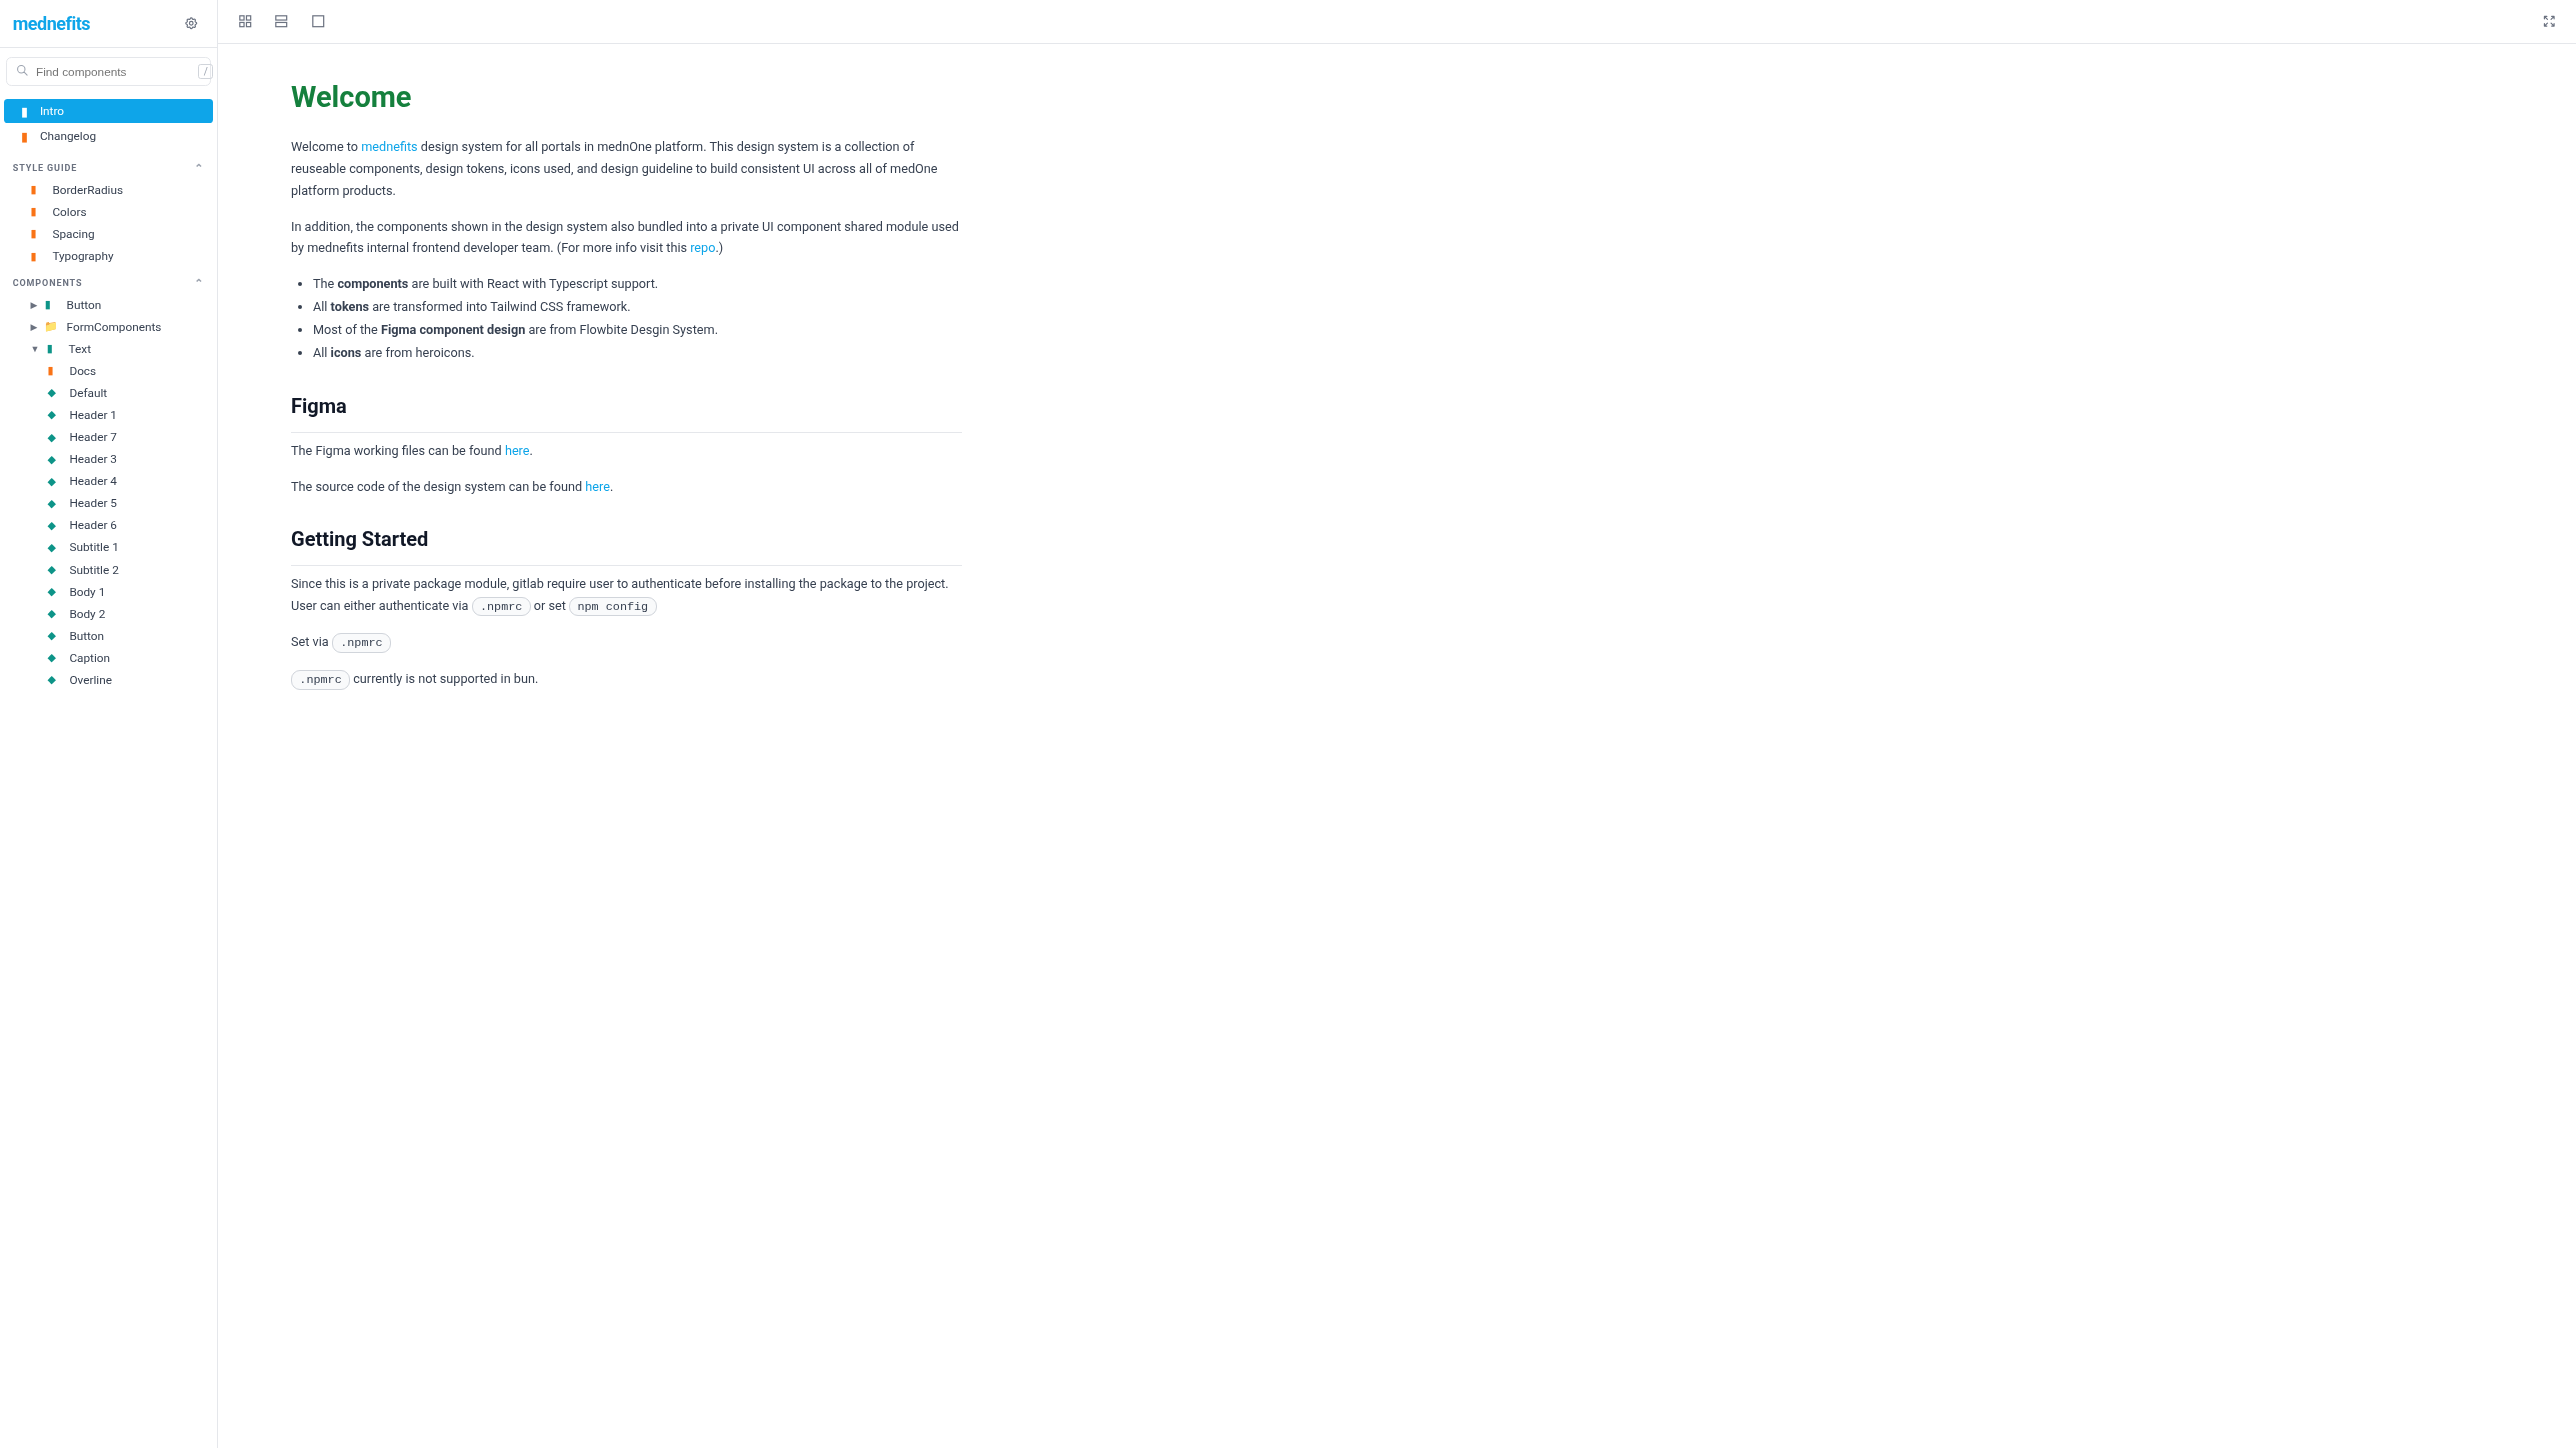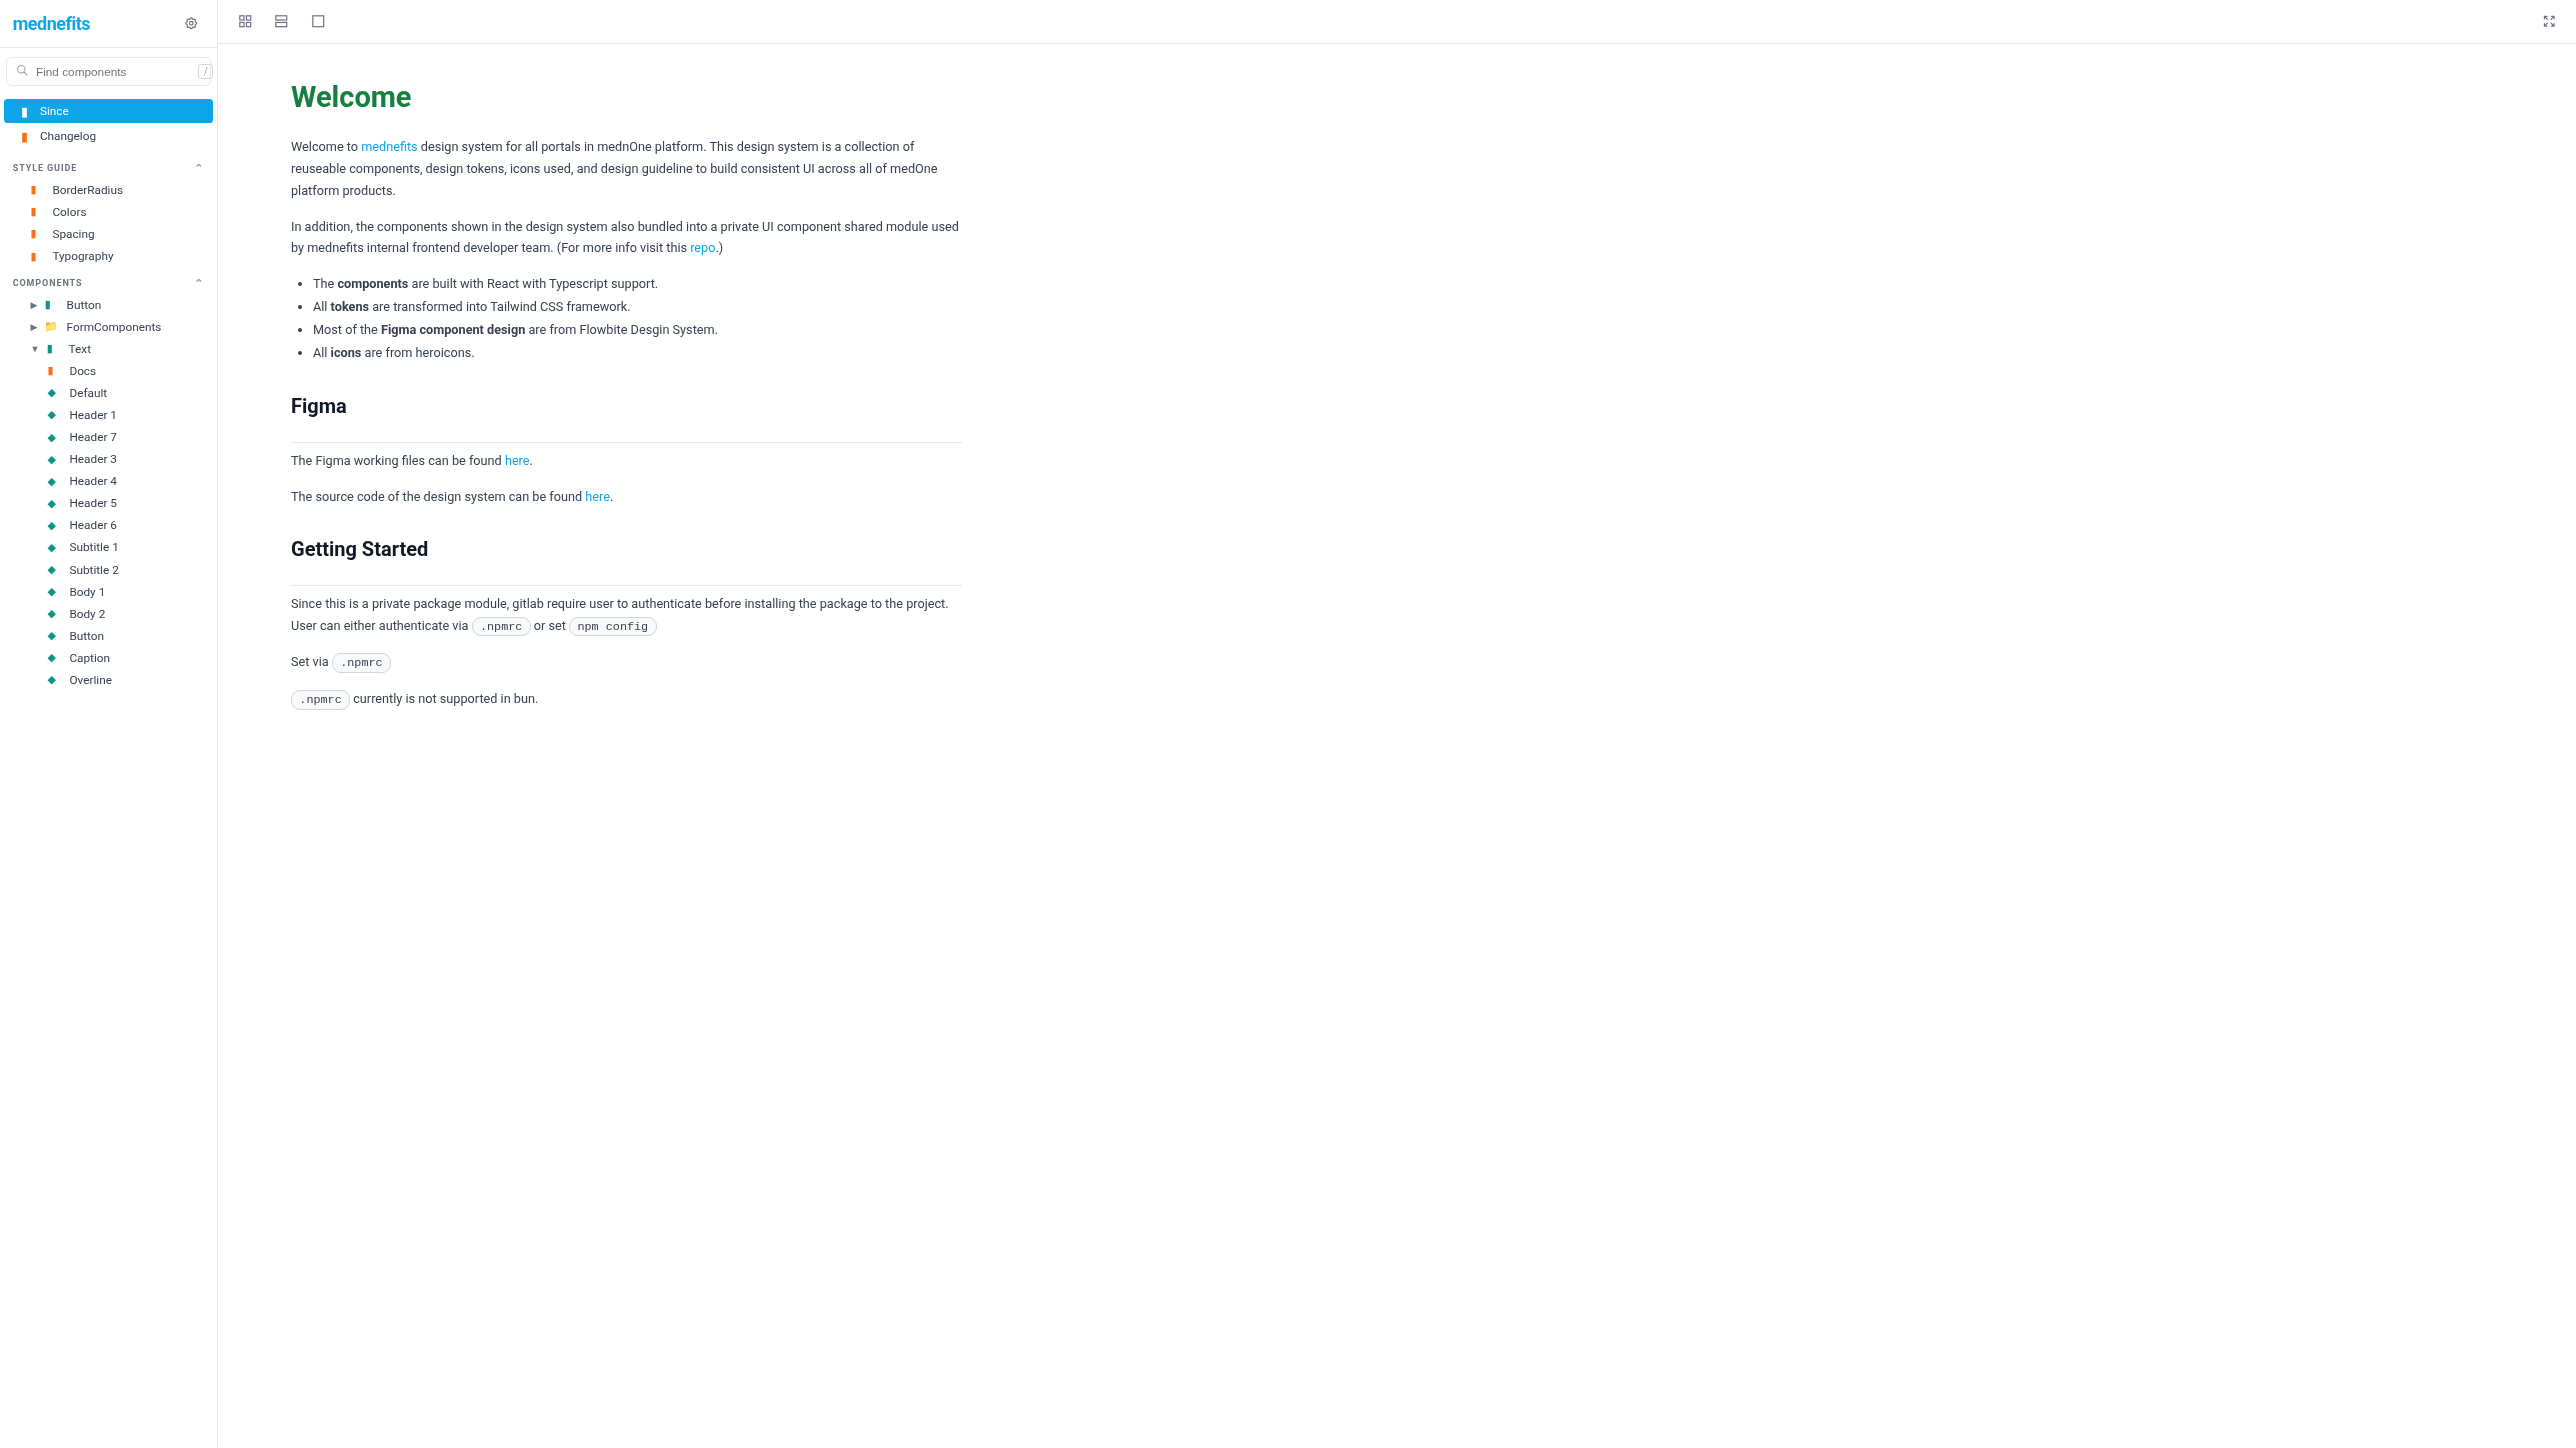--- a/index.html
+++ b/index.html
@@ -170,21 +170,21 @@
     .toolbar-right { display: flex; gap: 7.3px; }
 
     .content-area {
       flex: 1;
       overflow-y: auto;
       padding: 36px 73px;
       max-width: 817px;
     }
 
     h1.page-title { font-size: 29px; font-weight: 700; color: #15803d; margin-bottom: 22px; }
-    h2.section-title { font-size: 20px; font-weight: 700; color: #111827; margin: 29px 0 7.3px; padding-bottom: 24px; border-bottom: 0.9px solid #e5e7eb; }
+    h2.section-title { font-size: 20px; font-weight: 700; color: #111827; margin: 29px 0 7.3px; padding-bottom: 14px; border-bottom: 0.9px solid #e5e7eb; }
 
     .content-area p { color: #374151; line-height: 1.7; margin-bottom: 14.5px; font-size: 12.7px; }
 
     .link { color: #0ea5e9; text-decoration: none; }
 
     ul.content-list { margin: 11px 0 14.5px 22px; }
     ul.content-list li { color: #374151; line-height: 1.8; font-size: 12.7px; }
 
     code.inline {
       background: #f9fafb;
@@ -225,21 +225,21 @@
         <path stroke-linecap="round" stroke-linejoin="round" d="M21 21l-6-6m2-5a7 7 0 11-14 0 7 7 0 0114 0z"></path>
       </svg>
     </span>
     <input type="text" placeholder="Find components" style="">
     <span class="slash-badge">/</span>
   </div>
 
   <div style="padding: 3.6px 0;">
     <div class="nav-item active">
       <span class="nav-icon blue">▮</span>
-      <span>Since</span>
+      <span>Intro</span>
     </div>
     <div class="nav-item">
       <span class="nav-icon">▮</span>
       <span>Changelog</span>
     </div>
   </div>
 
   <div class="section-header">
     <span>STYLE GUIDE</span>
     <span class="chevron">⌃</span>

